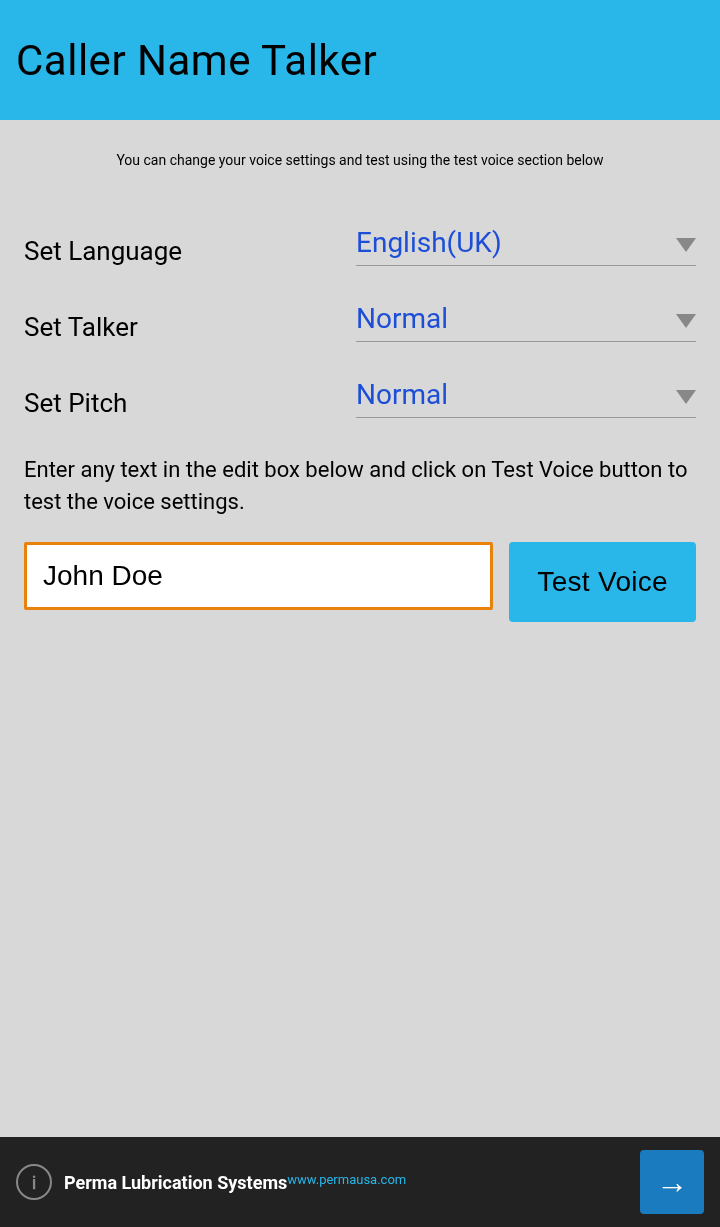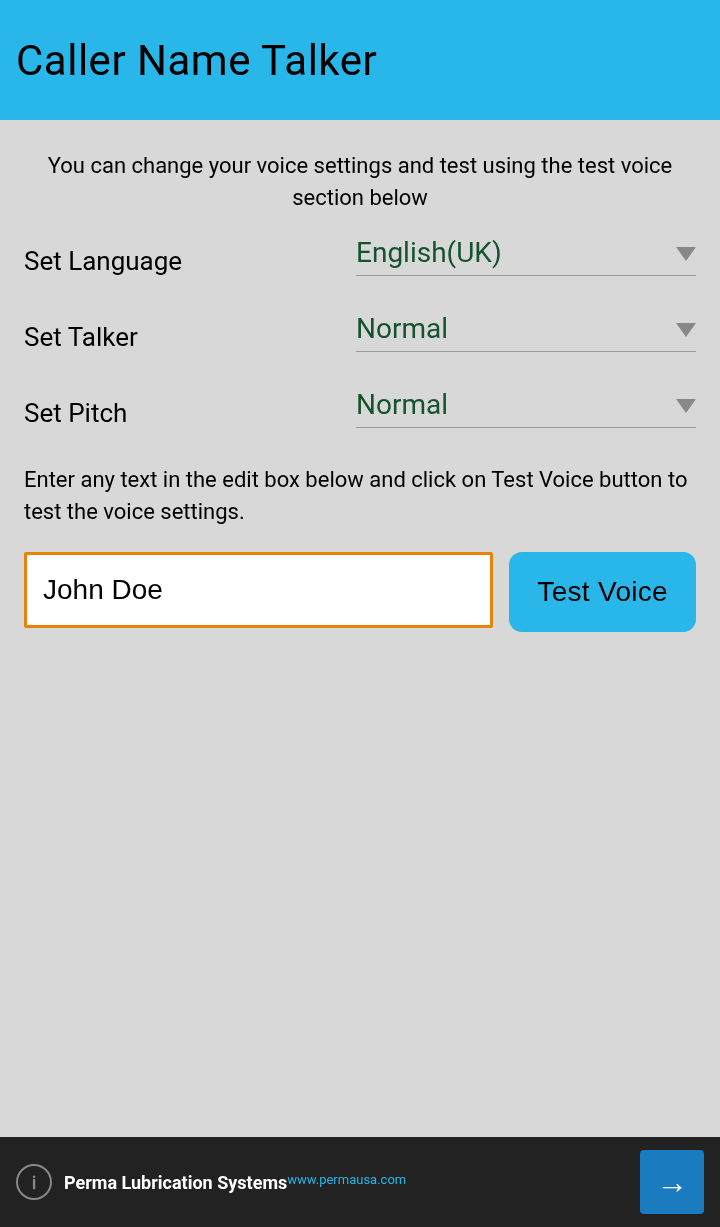--- a/index.html
+++ b/index.html
@@ -37,25 +37,25 @@
     
     .main-content {
       flex: 1;
       background-color: #d8d8d8;
       padding: 30px 24px 0 24px;
       display: flex;
       flex-direction: column;
     }
 
     .description-text {
-      font-size: 22px;
+      font-size: 14px;
       text-align: center;
       line-height: 1.45;
       color: #000;
-      margin-bottom: 22px;
+      margin-bottom: 56px;
       padding: 0 10px;
     }
 
     
     .setting-row {
       display: flex;
       align-items: flex-end;
       justify-content: space-between;
       margin-bottom: 36px;
     }
@@ -68,21 +68,21 @@
 
     .setting-value-container {
       display: flex;
       flex-direction: column;
       align-items: flex-end;
       width: 340px;
     }
 
     .setting-value {
       font-size: 28px;
-      color: #14532d;
+      color: #1d4ed8;
       padding-bottom: 4px;
       width: 100%;
       text-align: left;
     }
 
     .setting-underline {
       display: flex;
       align-items: center;
       justify-content: space-between;
       width: 100%;
@@ -110,40 +110,40 @@
 
     
     .test-section {
       display: flex;
       gap: 16px;
       align-items: stretch;
     }
 
     .test-input {
       flex: 1;
-      height: 76px;
+      height: 68px;
       border: 3px solid #e8820a;
       background-color: #fff;
       font-size: 28px;
       padding: 7px 16px;
       color: #000;
       outline: none;
       border-radius: 2px;
     }
 
     .test-voice-button {
       background-color: #29b6e8;
       color: #000;
       font-size: 28px;
       font-weight: 500;
       border: none;
       padding: 0 28px;
       height: 80px;
       cursor: pointer;
-      border-radius: 13px;
+      border-radius: 4px;
       letter-spacing: 0.3px;
     }
 
     
     .ad-banner {
       background-color: #222;
       height: 90px;
       display: flex;
       align-items: center;
       justify-content: space-between;

